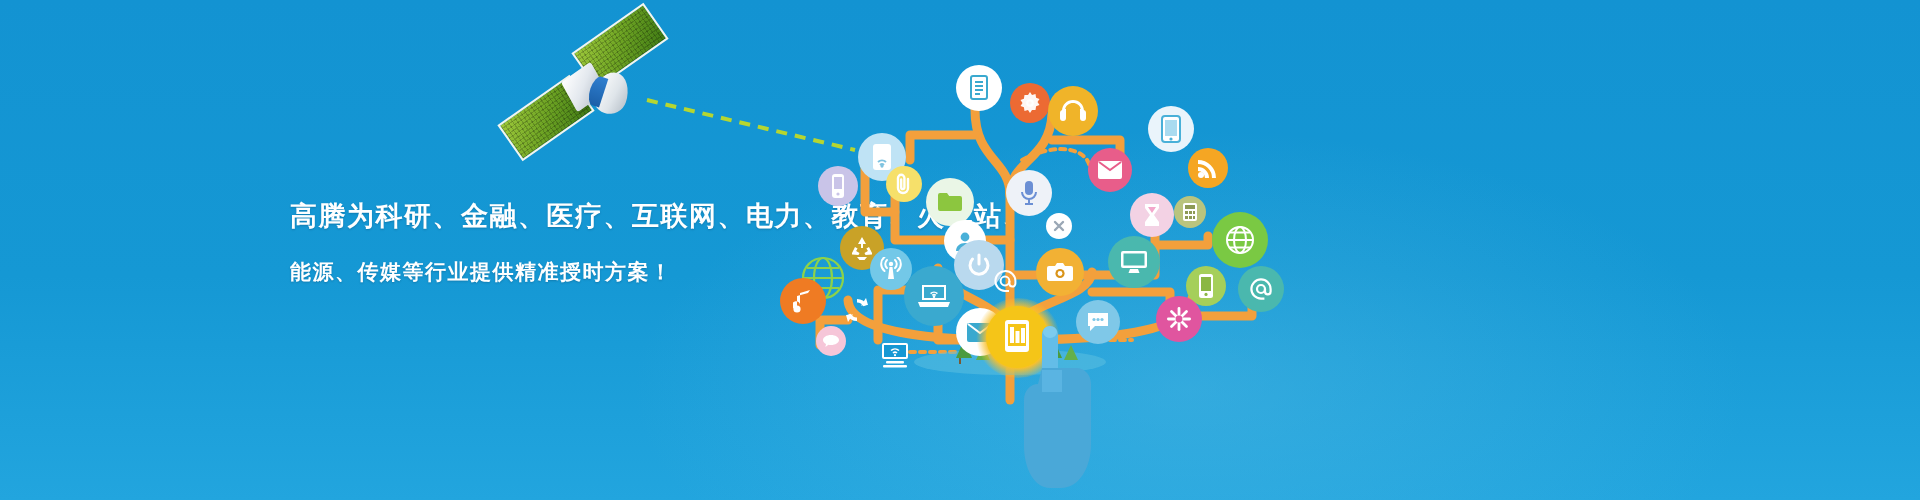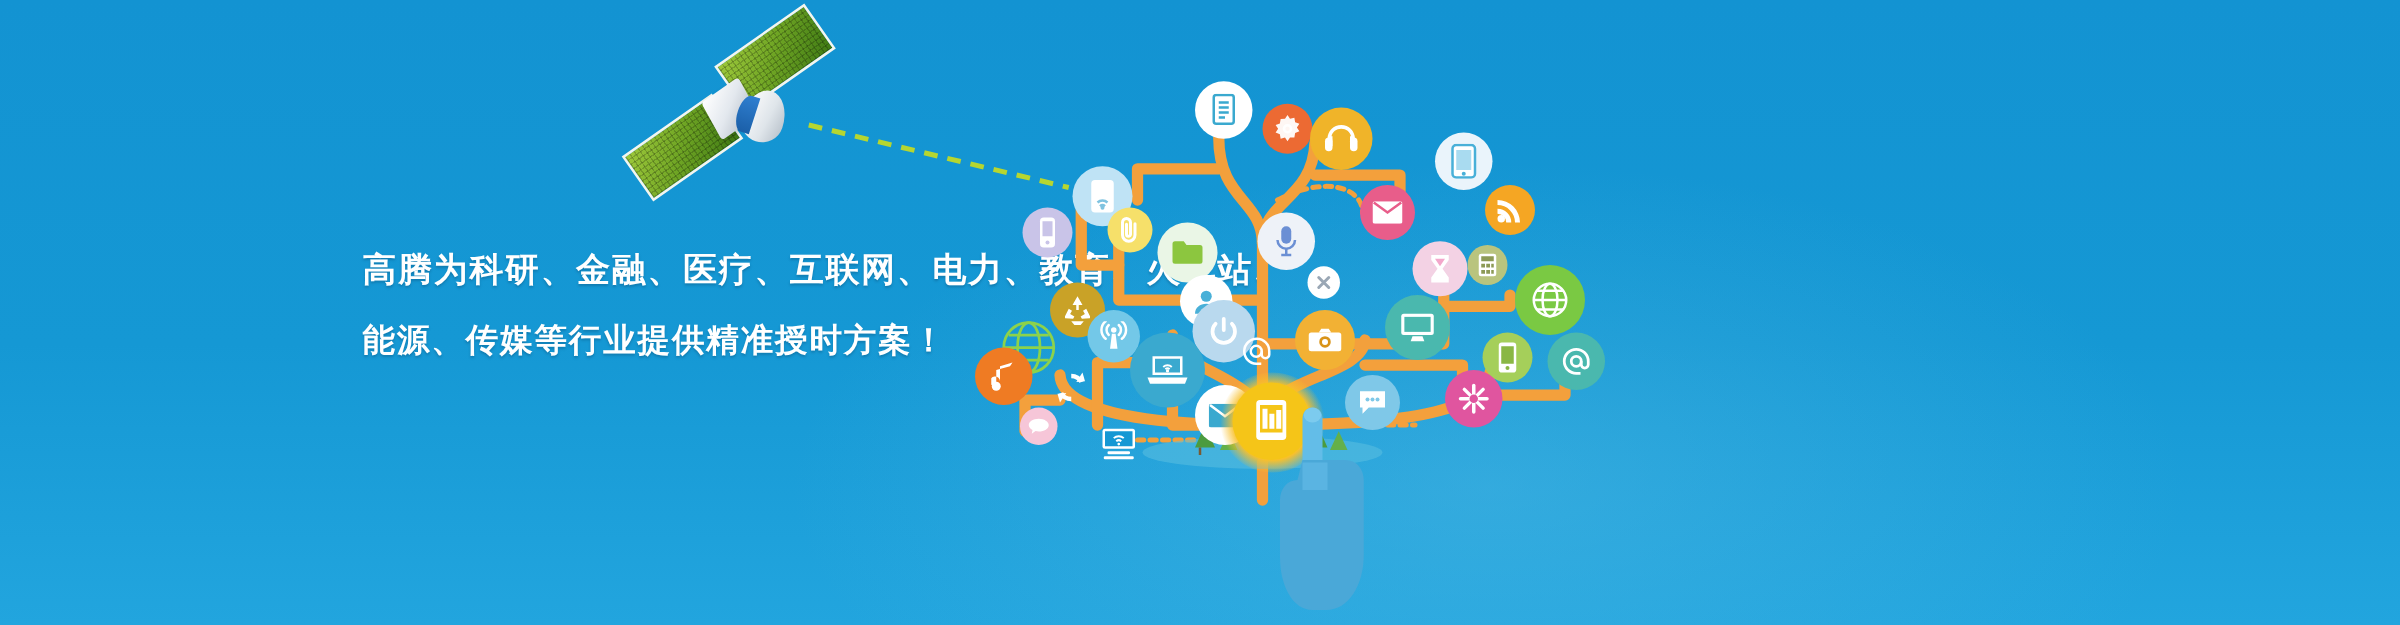--- a/index.html
+++ b/index.html
@@ -25,21 +25,21 @@
     position:absolute; left:290px; top:188px;
     width:600px;
     color:#ffffff;
     font-weight:bold;
     font-size:27px;
     letter-spacing:1.5px;
     line-height:56px;
     text-shadow:0 1px 2px rgba(0,40,70,.25);
     white-space:nowrap;
   }
-  .headline .l2{ font-size:26px; }
+  .headline .l2{ font-size:21px; }
 
   
   .satellite{ position:absolute; left:498px; top:18px; width:160px; height:135px; }
   .panel{
     position:absolute;
     background:
       repeating-linear-gradient(90deg, rgba(0,0,0,.18) 0 1px, rgba(0,0,0,0) 1px 4px),
       repeating-linear-gradient(0deg, rgba(0,0,0,.18) 0 1px, rgba(0,0,0,0) 1px 4px),
       linear-gradient(135deg,#9ec93b 0%, #6fa524 48%, #3f7a14 100%);
     border:2px solid #f3f6ef;

